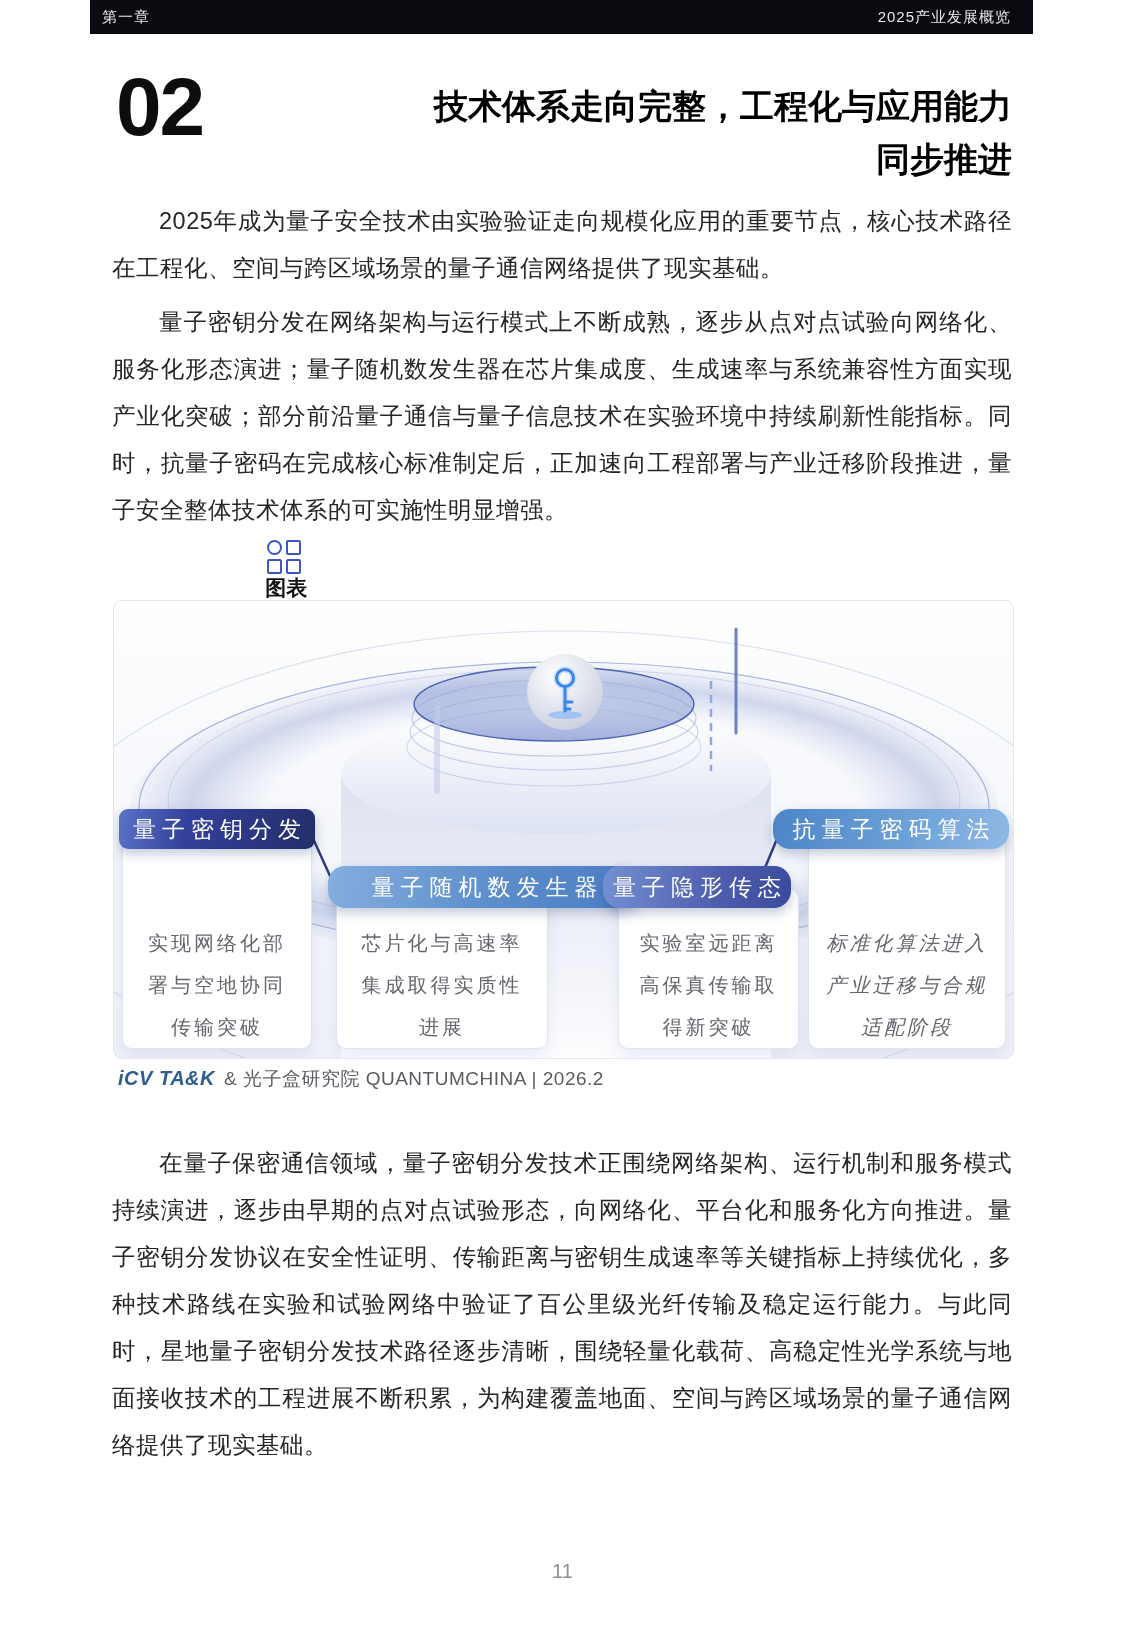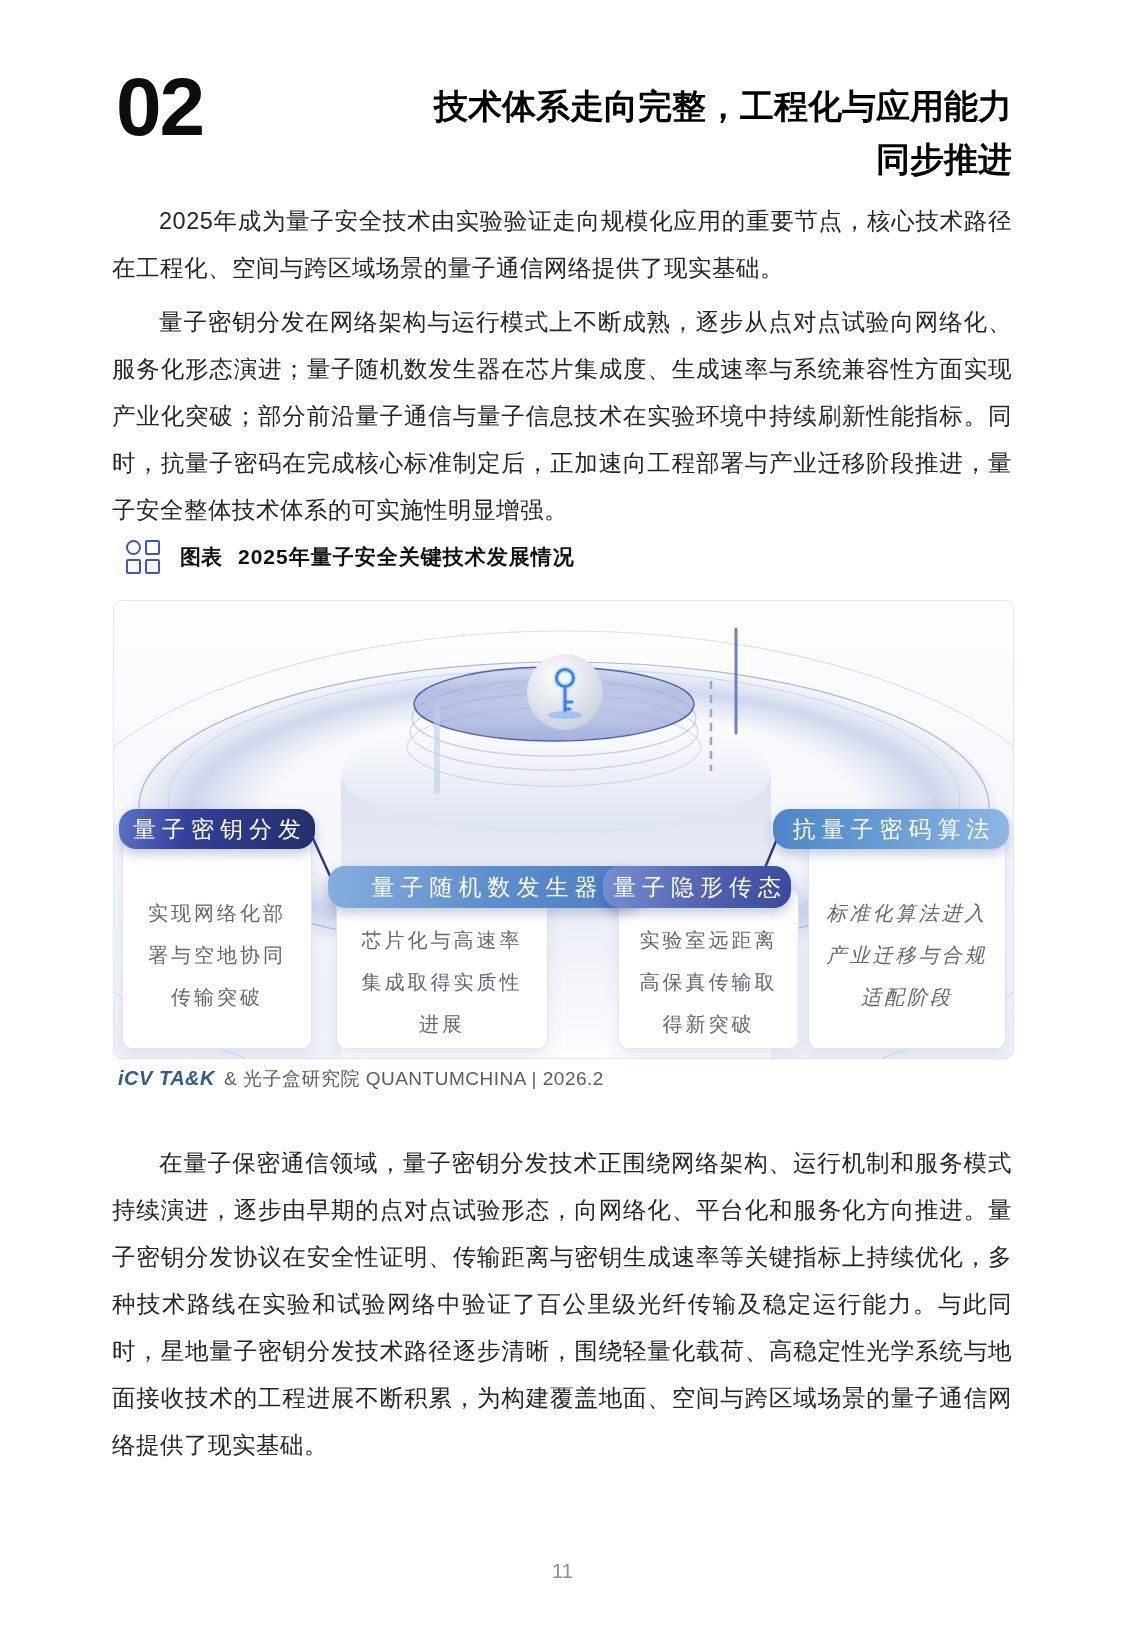--- a/index.html
+++ b/index.html
@@ -21,68 +21,72 @@
   .section-title{
     position:absolute;right:113px;top:80px;text-align:right;font-size:34px;font-weight:700;color:#000;line-height:53px;
   }
   
   .para{
     position:absolute;left:112px;width:900px;font-size:23.5px;line-height:47px;
     text-align:justify;text-indent:2em;color:#262626;letter-spacing:.5px;
   }
   .p1{top:198px;} .p2{top:299px;} .p3{top:1140px;}
   
-  .caption-row{position:absolute;left:126px;top:540px;display:flex;align-items:center;}
+  .caption-row{position:absolute;left:126px;top:540px;display:flex;align-items:center;flex-direction:column;}
   .grid-icon{display:grid;grid-template-columns:15px 15px;grid-template-rows:15px 15px;gap:4px;margin-right:20px;}
   .grid-icon i{display:block;border:2.5px solid #3b57c4;box-sizing:border-box;border-radius:2px;}
   .grid-icon i.circ{border-radius:50%;}
   .caption-prefix{font-size:21px;font-weight:700;color:#111;margin-right:16px;}
   .caption-title{font-size:21px;font-weight:700;color:#111;letter-spacing:1px;}
   
   .figure-panel{
     position:absolute;left:113px;top:600px;width:899px;height:457px;
     border:1px solid #e2e6ef;border-radius:9px;overflow:hidden;
     background:linear-gradient(180deg,#fefefe 0%,#f4f6fb 60%,#f0f2f9 100%);
   }
   .scene{position:absolute;left:0;top:0;z-index:0;}
   .connectors{position:absolute;left:0;top:0;z-index:2;pointer-events:none;}
   
   .pill{
     position:absolute;z-index:3;display:flex;align-items:center;justify-content:center;
     color:#fff;font-size:23px;font-weight:500;letter-spacing:6px;text-indent:6px;
     border-radius:17px;box-shadow:0 5px 12px rgba(40,60,120,.28);white-space:nowrap;
   }
-  .pill-qkd {left:5px;  top:208px;width:196px;height:40px;background:linear-gradient(100deg,#5a73c8 0%,#33409a 35%,#232e69 100%);}
+  .pill-qkd {left:5px;  top:208px;width:196px;height:40px;background:linear-gradient(100deg,#5a73c8 0%,#33409a 35%,#232e69 100%);border-radius:9px;}
   .pill-qrng{left:214px;top:265px;width:313px;height:42px;background:linear-gradient(100deg,#85aede 0%,#5b8ccb 55%,#4b7ec3 100%);}
   .pill-qt  {left:489px;top:265px;width:188px;height:42px;background:linear-gradient(100deg,#7590d3 0%,#4f5fae 60%,#394a9d 100%);}
   .pill-pqc {left:659px;top:208px;width:236px;height:40px;background:linear-gradient(100deg,#4c84c7 0%,#6ba0d6 55%,#8fb8e5 100%);}
   
   .card{
     position:absolute;z-index:1;background:#ffffff;border:1px solid #dfe4f0;border-radius:10px;
     box-shadow:0 8px 16px rgba(120,135,180,.14);
-    display:flex;align-items:center;justify-content:center;
+    display:flex;align-items:flex-end;justify-content:center;
     font-size:20px;color:#64676f;letter-spacing:3px;line-height:42px;text-align:center;
     box-sizing:border-box;
   }
   .card-qkd {left:8px;  top:230px;width:190px;height:218px;padding:30px 14px 0;}
   .card-qrng{left:222px;top:287px;width:212px;height:161px;padding:26px 16px 0;}
   .card-qt  {left:504px;top:287px;width:181px;height:161px;padding:26px 10px 0;}
   .card-pqc {left:694px;top:230px;width:198px;height:218px;padding:30px 14px 0;font-style:italic;}
   
   .source-row{position:absolute;left:118px;top:1066px;display:flex;align-items:baseline;}
   .source-brand{font-size:20px;font-weight:800;color:#2e5e8e;letter-spacing:.5px;margin-right:9px;font-style:italic;}
   .source-rest{font-size:19px;color:#5a5c63;letter-spacing:.5px;}
   
   .page-num{position:absolute;left:0;top:1560px;width:100%;text-align:center;font-size:20px;color:#8f9094;}
 </style>
 </head>
 <body>
 
 <div class="page">
 
+  <div class="topbar">
+    <span>第一章</span>
+    <span>2025产业发展概览</span>
+  </div>
 
   <div class="section-number">02</div>
   <div class="section-title">
     <div>技术体系走向完整，工程化与应用能力</div>
     <div>同步推进</div>
   </div>
 
   <div class="para p1">2025年成为量子安全技术由实验验证走向规模化应用的重要节点，核心技术路径在工程化、空间与跨区域场景的量子通信网络提供了现实基础。</div>
   <div class="para p2">量子密钥分发在网络架构与运行模式上不断成熟，逐步从点对点试验向网络化、服务化形态演进；量子随机数发生器在芯片集成度、生成速率与系统兼容性方面实现产业化突破；部分前沿量子通信与量子信息技术在实验环境中持续刷新性能指标。同时，抗量子密码在完成核心标准制定后，正加速向工程部署与产业迁移阶段推进，量子安全整体技术体系的可实施性明显增强。</div>
 

